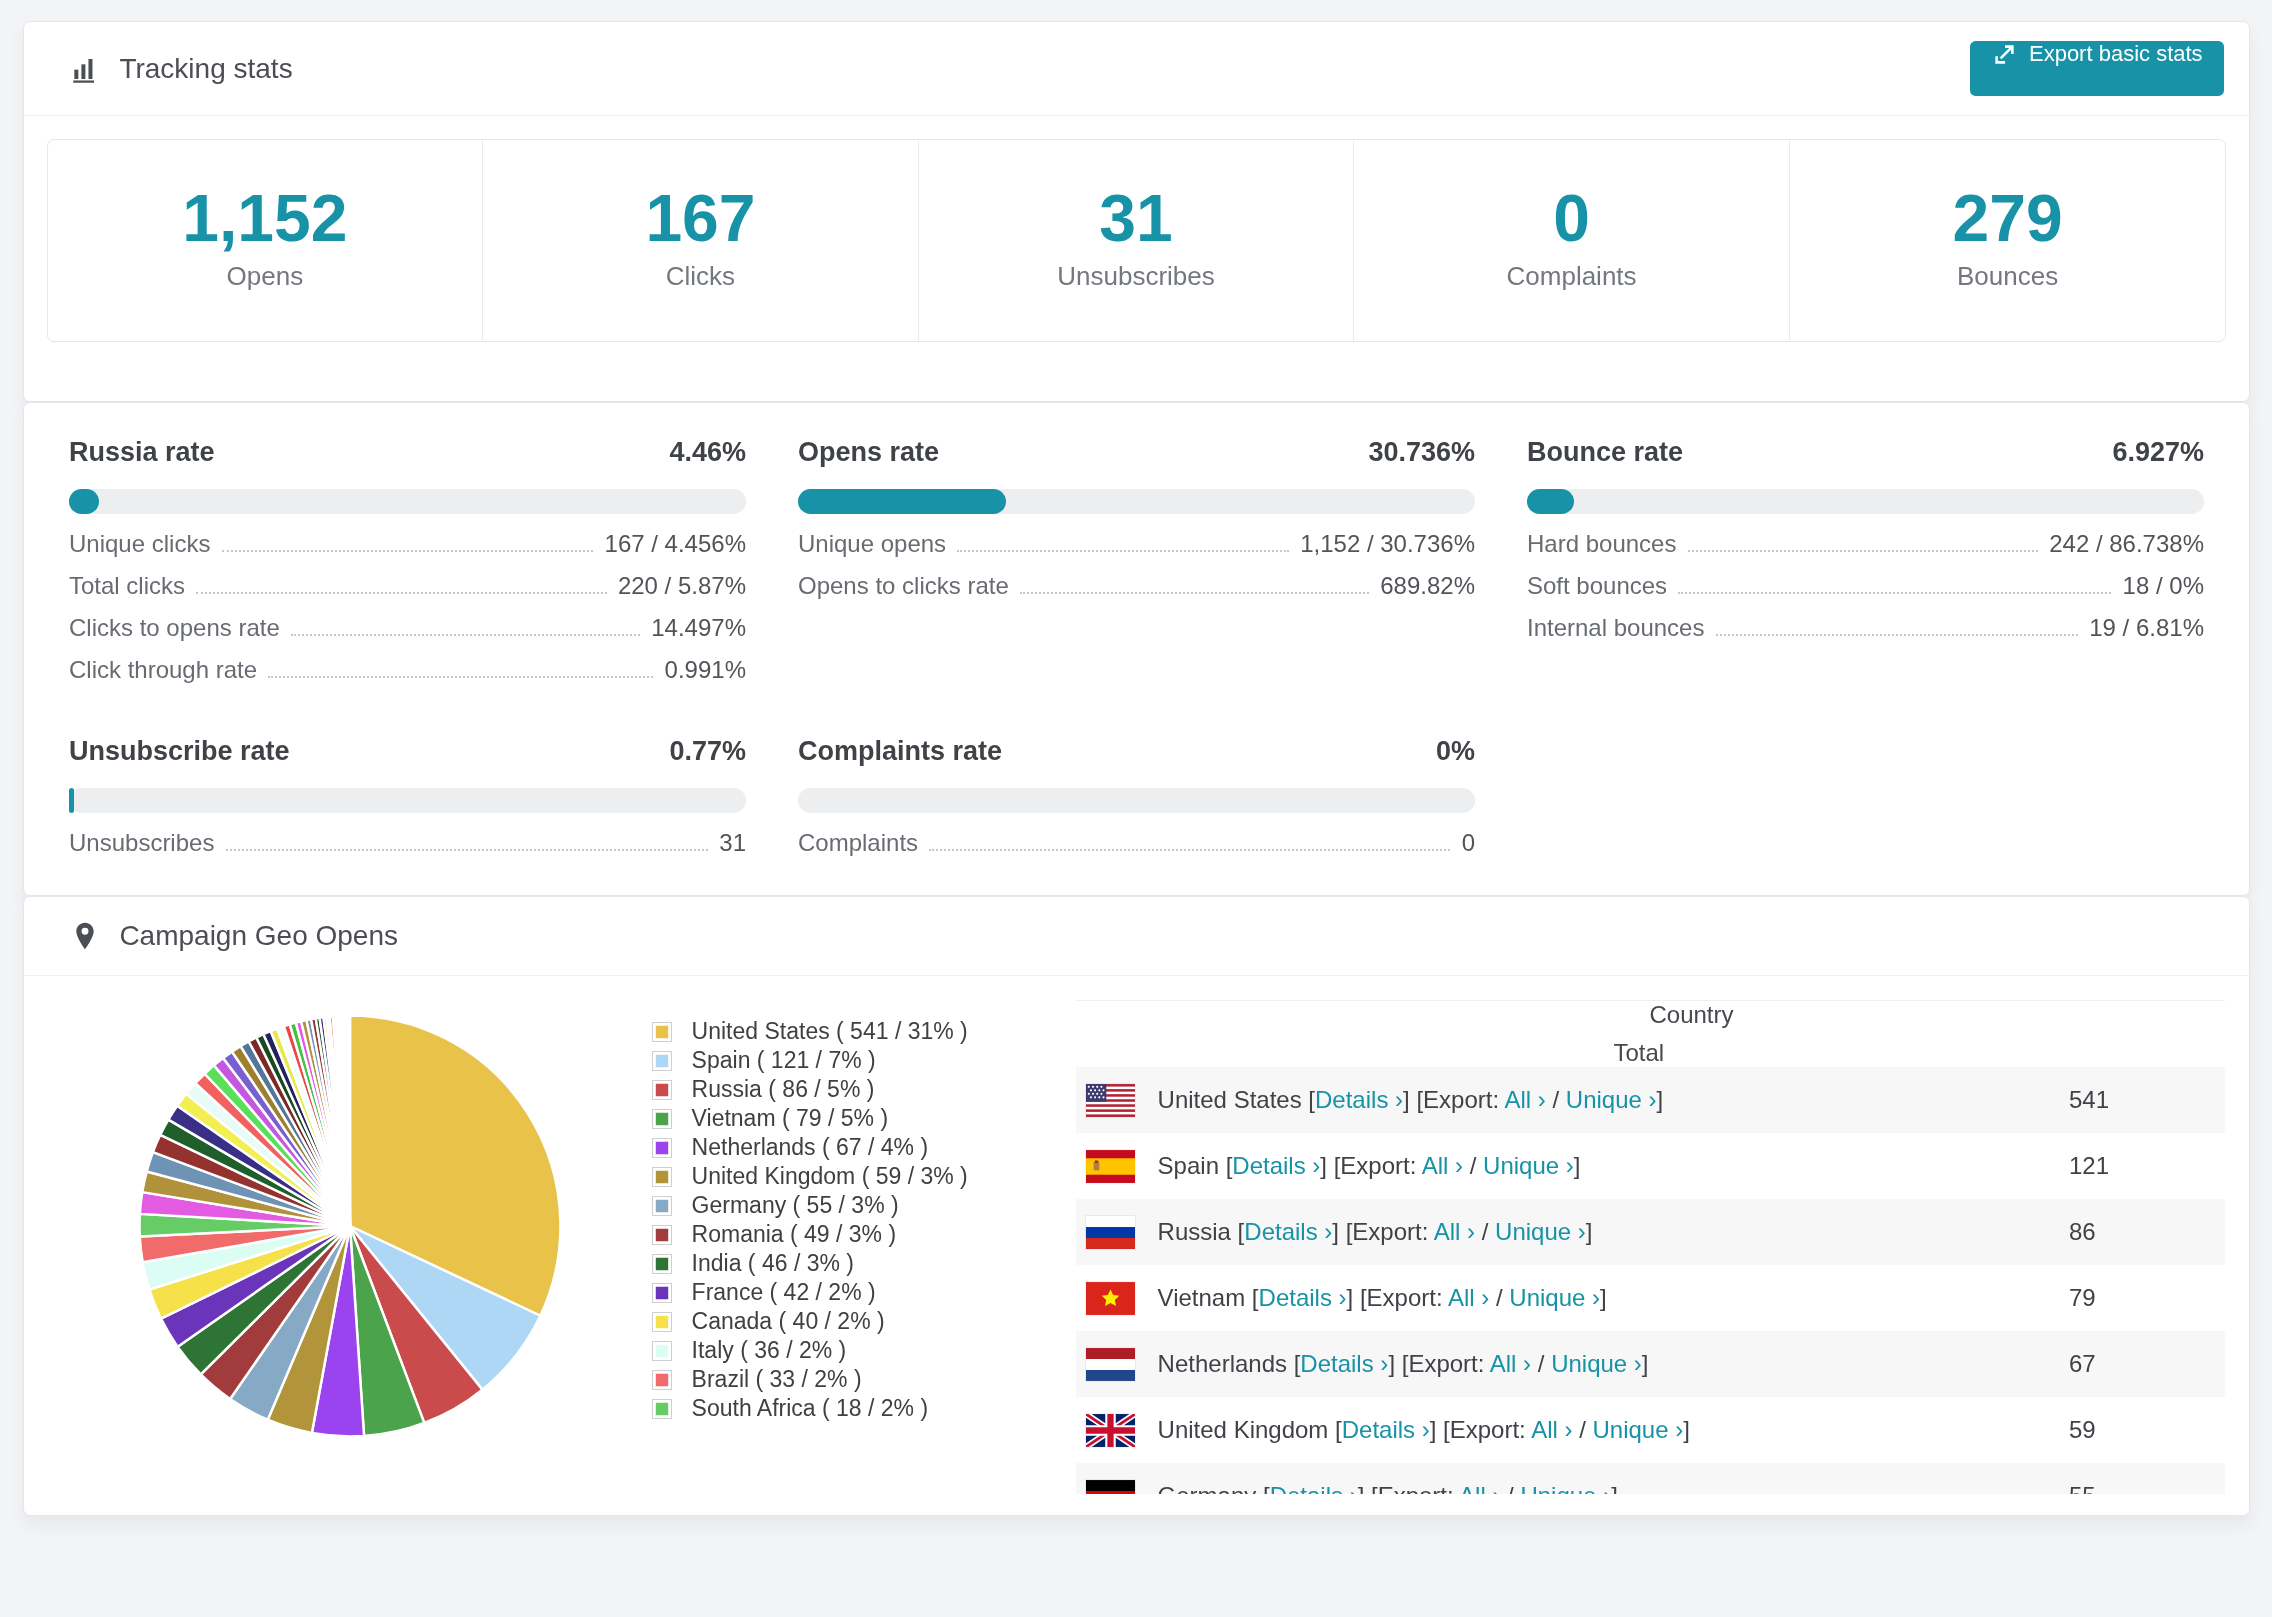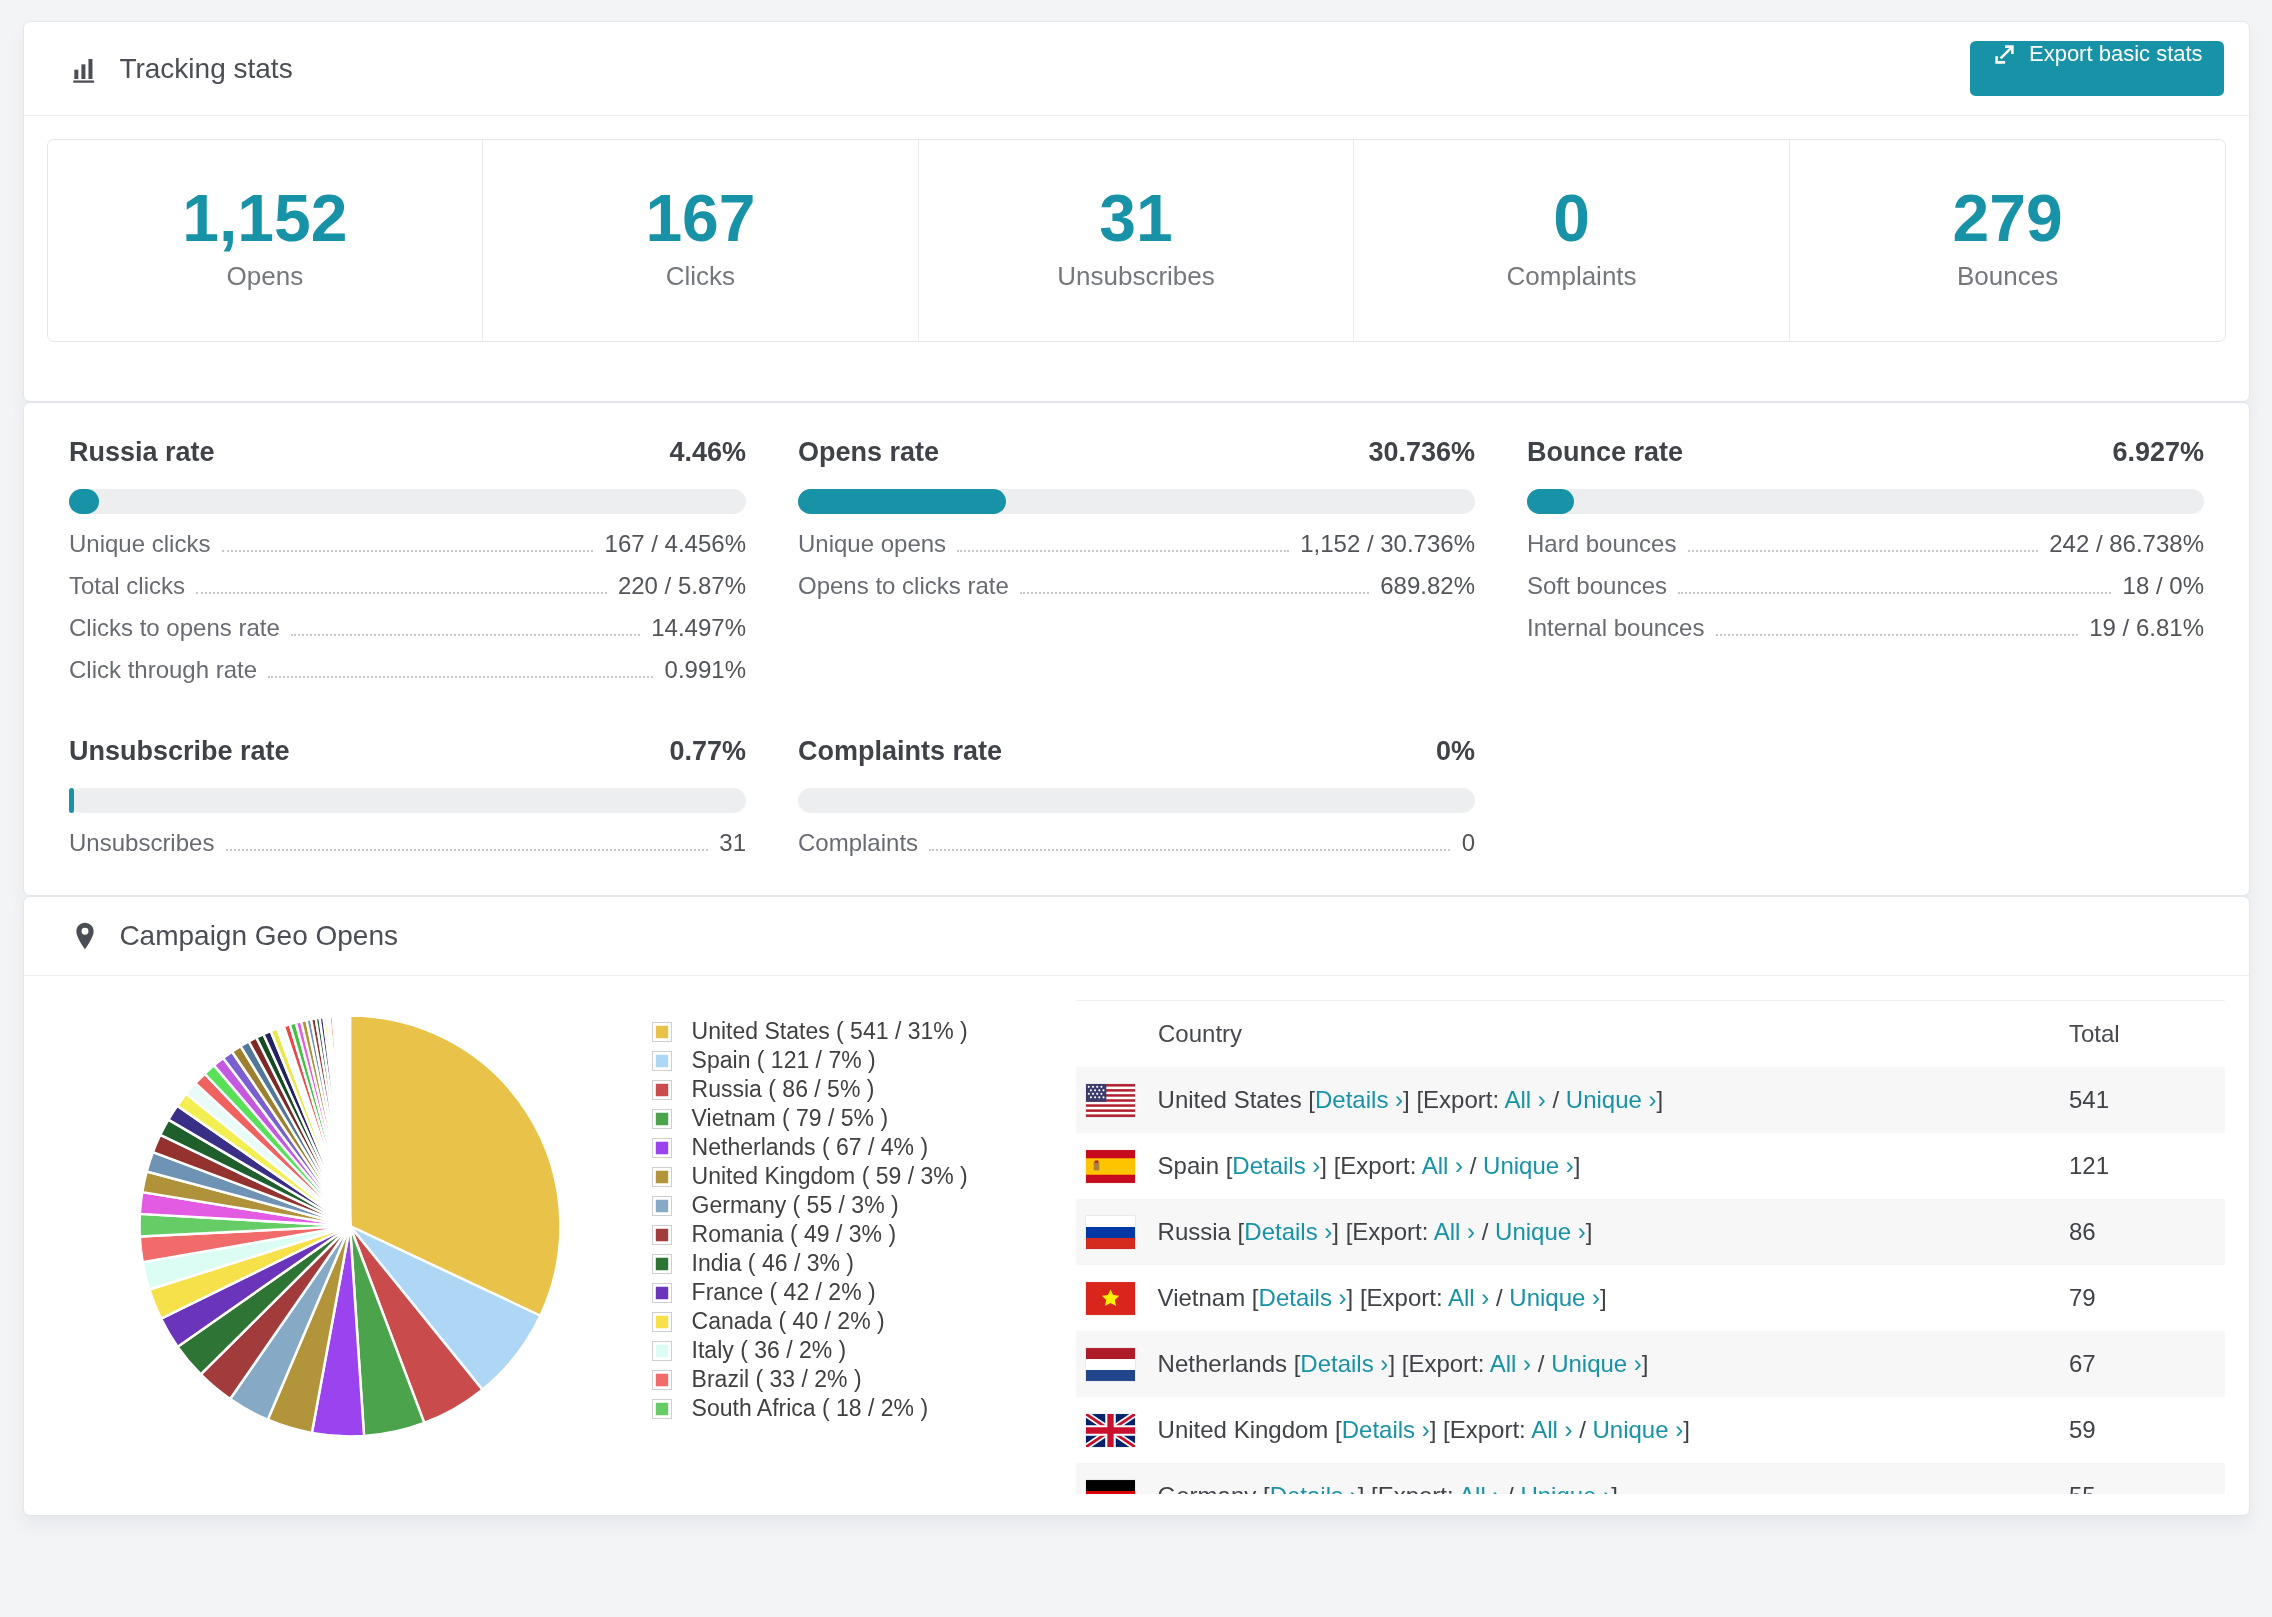--- a/index.html
+++ b/index.html
@@ -52,21 +52,21 @@
   .ri-value{color:#515459;white-space:nowrap;}
   
   .geo-body{display:flex;align-items:flex-start;padding:24px 24px 21px 45px;}
   .pie-wrap{flex:0 0 452px;margin-left:55px;}
   .pie-wrap svg{width:452px;height:452px;display:block;}
   .legend{flex:0 0 500px;box-sizing:border-box;padding:17px 0 0 76px;list-style:none;margin:0;}
   .legend li{display:flex;align-items:center;gap:20px;height:29px;font-size:23px;color:#404040;}
   .swatch{width:17.6px;height:17.6px;flex:none;border:0.7px solid #cfcfcf;box-shadow:inset 0 0 0 2.8px #fff;}
   .geo-table{flex:1;font-size:24px;color:#3f4247;}
   .table-clip{height:493px;overflow:hidden;border-top:1.4px solid #f0f0f2;}
-  .geo-header{display:flex;align-items:center;height:66px;padding-left:82px;color:#46494e;}
+  .geo-header{display:flex;align-items:center;height:66px;padding-left:82px;color:#46494e;flex-direction:column;}
   .col-country{flex:1;}
   .col-total{width:156px;}
   .geo-row{display:flex;align-items:center;height:66px;padding-left:10px;}
   .geo-row:nth-child(odd){background:#f7f7f8;}
   .flag{width:49px;height:33px;margin-right:22.6px;flex:none;box-shadow:0 0 0 0.7px rgba(0,0,0,.08);}
   .flag svg{width:49px;height:33px;display:block;}
   .row-text{flex:1;white-space:pre;color:#3f4247;}
   .lnk{color:var(--accent);cursor:pointer;text-decoration:none;}
 </style>
 </head>

